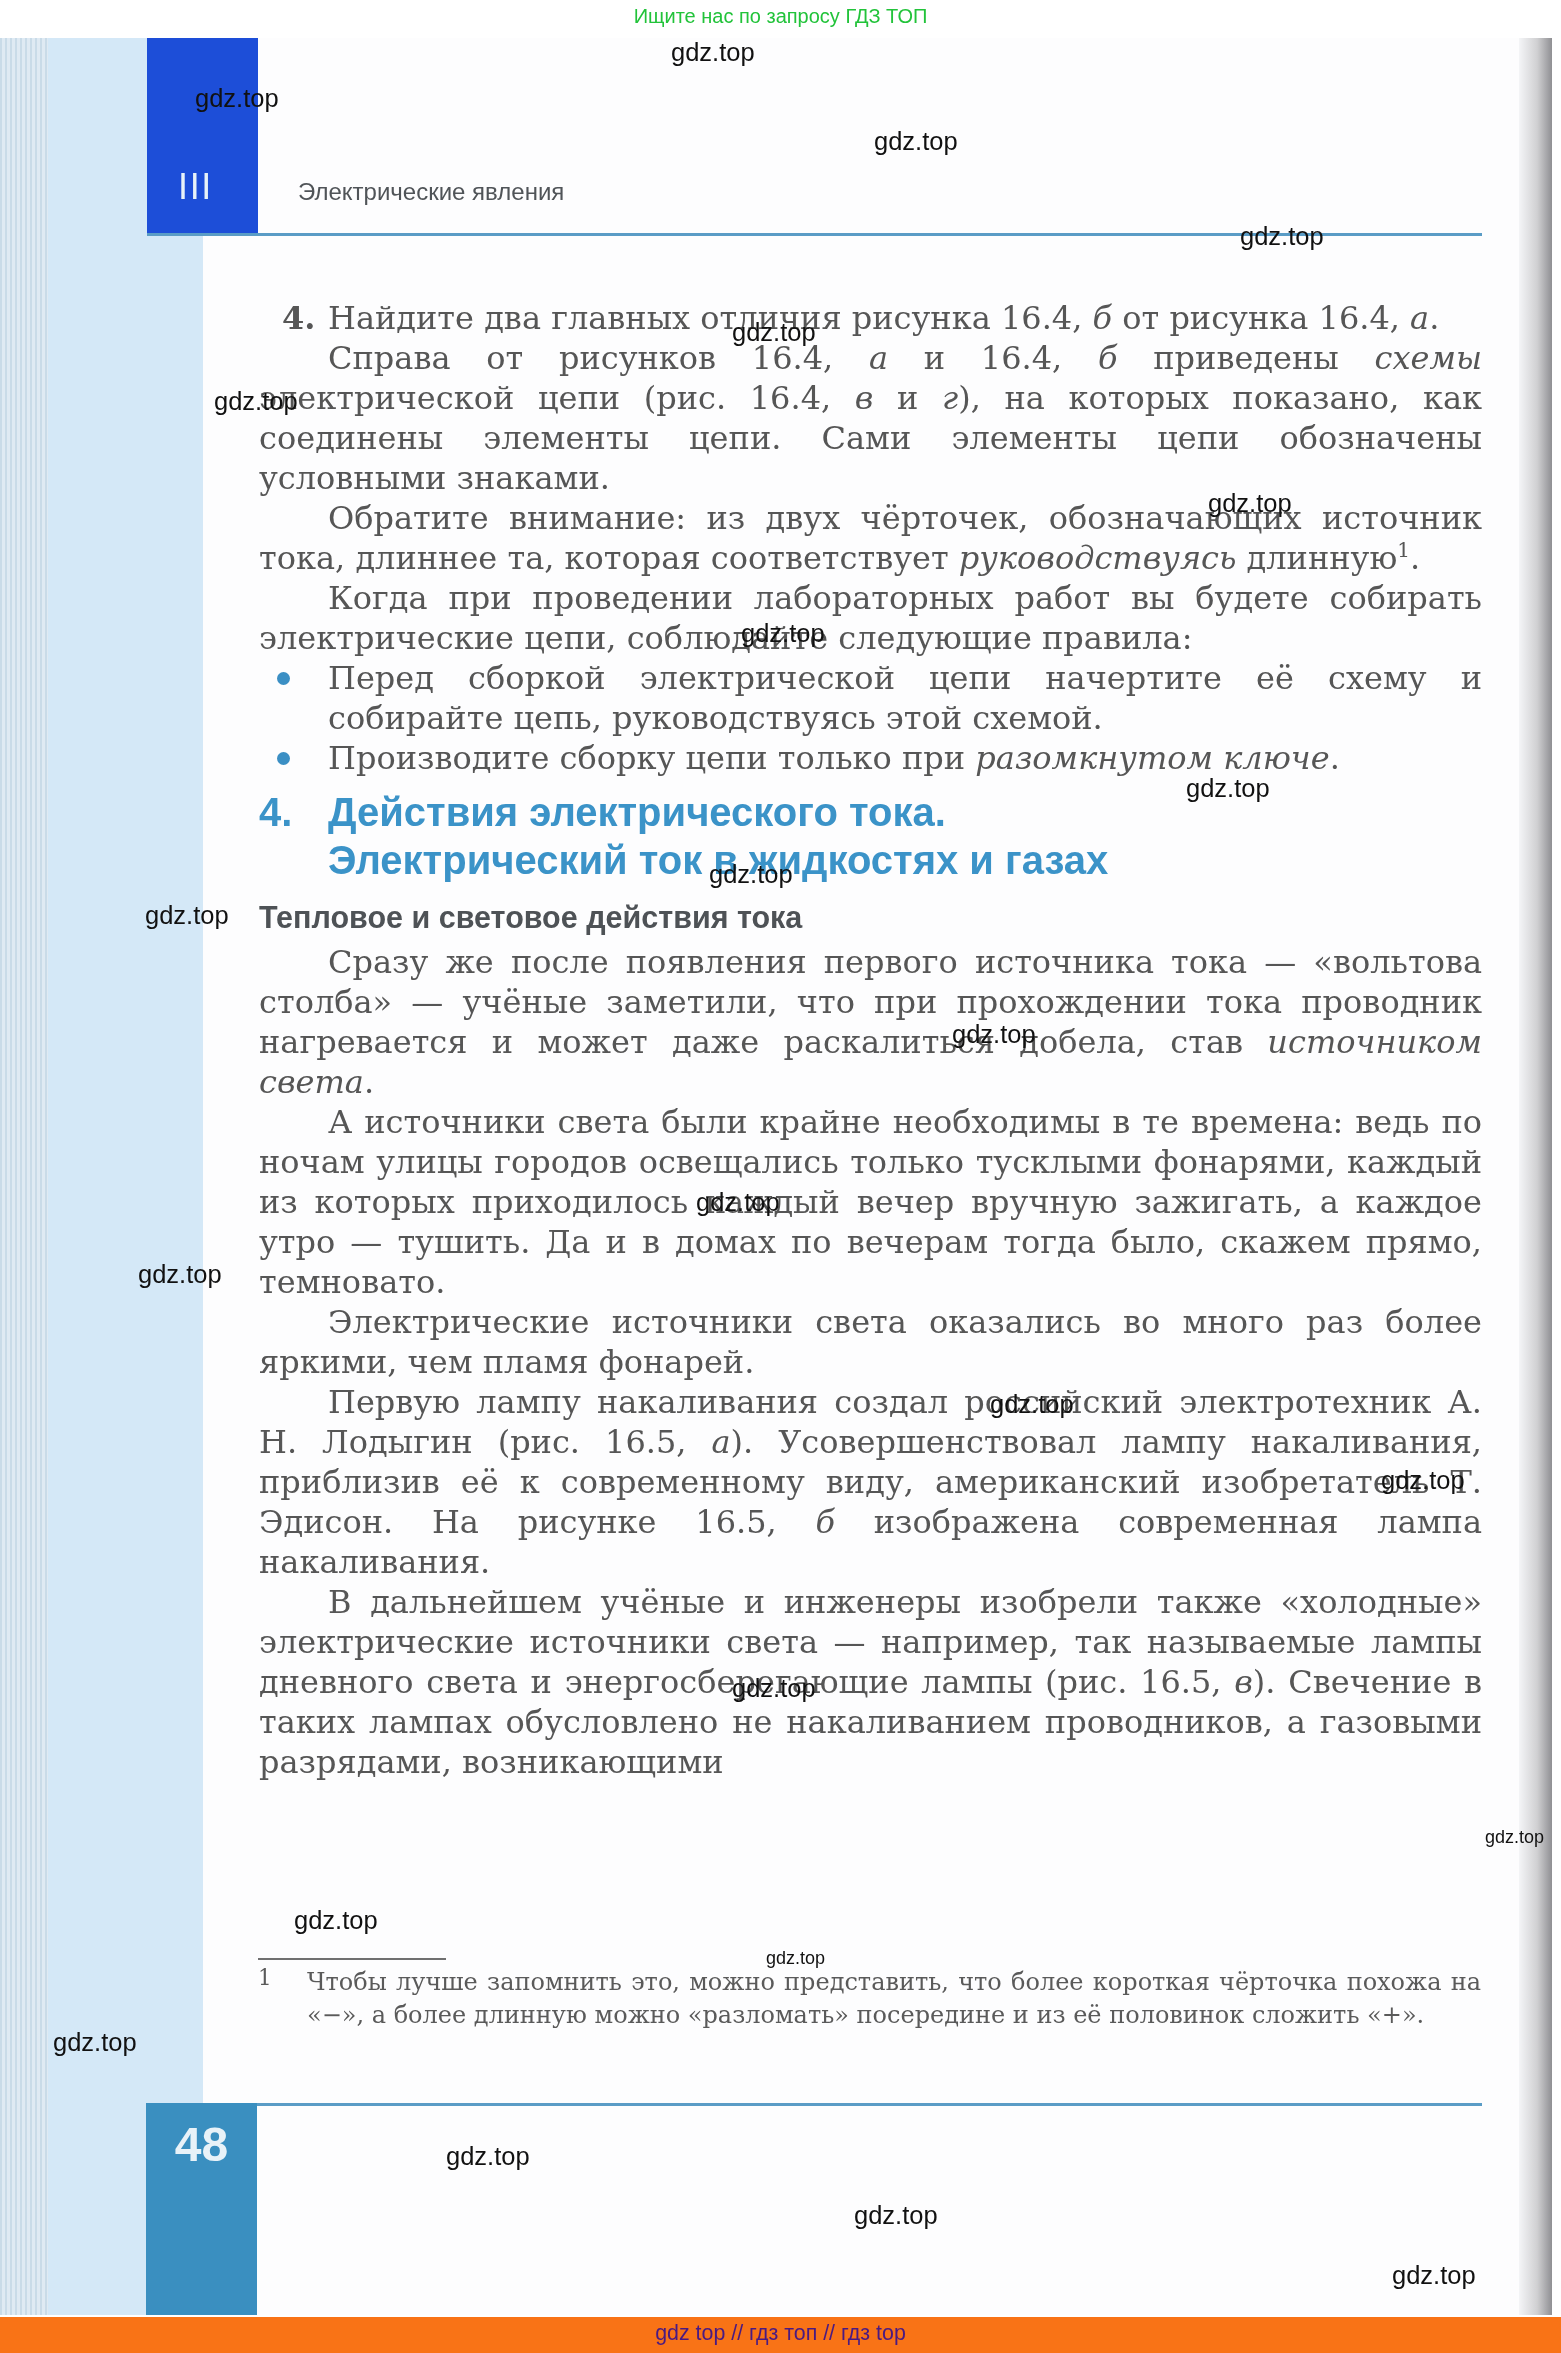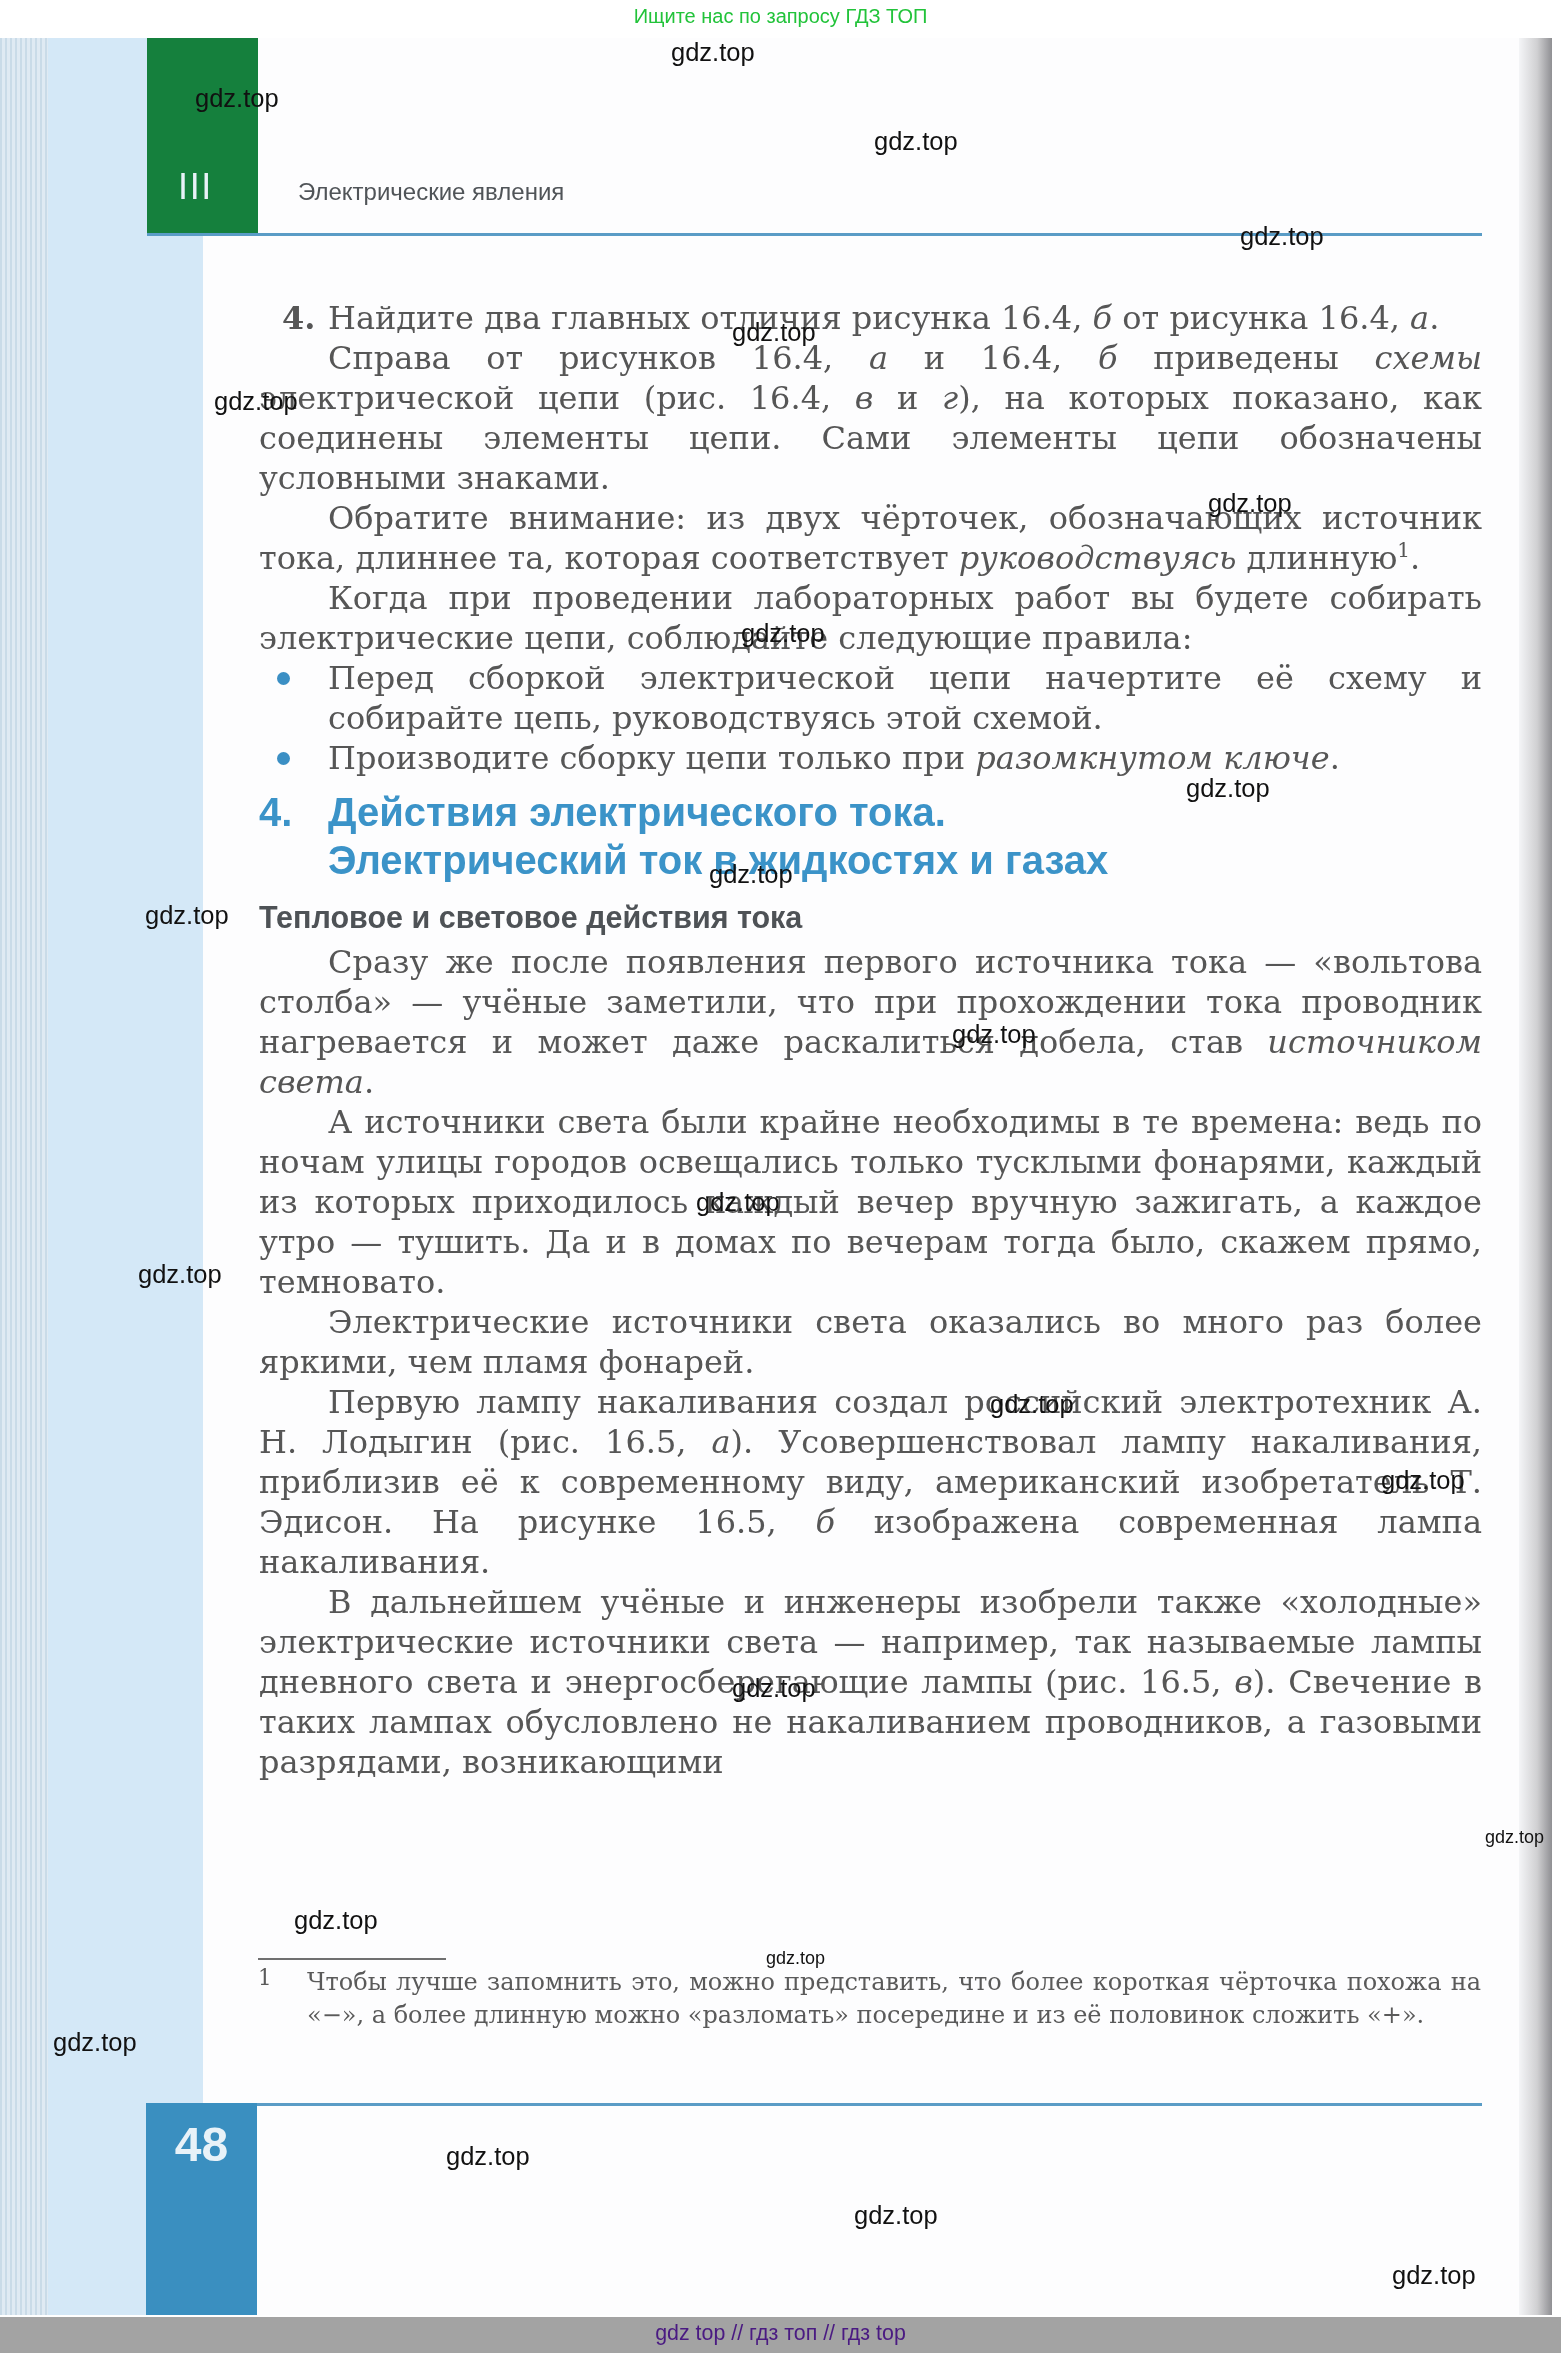--- a/index.html
+++ b/index.html
@@ -2,21 +2,21 @@
 <html style="font-size:13px"><head>
 <meta charset="utf-8">
 <style>
   html, body { margin:0; padding:0; }
   body { width:1561px; height:2354px; position:relative; background:#ffffff; overflow:hidden; font-family:"DejaVu Serif", serif; }
   .top-banner { position:absolute; left:0; top:0; width:1561px; height:36px; text-align:center; font-family:"Liberation Sans", sans-serif; font-size:20px; color:#22c33a; line-height:33px; }
   .page { position:absolute; left:0; top:38px; width:1552px; height:2277px; background:#fdfdfe; }
   .page-edges { position:absolute; left:0; top:0; width:48px; height:100%; background:repeating-linear-gradient(90deg,#c9dbe8 0 2.5px,#dfeaf3 2.5px 5px); }
   .side-strip { position:absolute; left:48px; top:0; width:155px; height:100%; background:#d4e8f7; }
   .gutter { position:absolute; right:0; top:0; width:33px; height:100%; background:linear-gradient(90deg,#f4f5f7 0%,#d0d0d2 55%,#8f8f93 100%); }
-  .chapter-box { position:absolute; left:147px; top:0; width:111px; height:196px; background:#15803d; }
+  .chapter-box { position:absolute; left:147px; top:0; width:111px; height:196px; background:#1d4ed8; }
   .chapter-num { position:absolute; left:0; top:128px; width:97px; text-align:center; font-family:"Liberation Sans", sans-serif; font-size:36px; color:#e8f2f8; letter-spacing:1.6px; }
   .header-title { position:absolute; left:298px; top:140px; font-family:"Liberation Sans", sans-serif; font-size:24px; color:#505458; }
   .header-rule { position:absolute; left:147px; top:195px; width:1335px; height:2.5px; background:#5a9cc6; }
   .body-text { position:absolute; left:259px; top:260px; width:1223px; font-size:32px; line-height:40px; color:#565656; }
   .body-text p { margin:0; text-align:justify; text-align-last:left; }
   .indent { text-indent:69px; }
   .task { padding-left:69px; text-indent:-46px; }
   .task .num { font-weight:bold; display:inline-block; width:46px; text-indent:0; }
   .bullet { position:relative; padding-left:69px; }
   .bullet .dot { position:absolute; left:18px; top:14px; width:13px; height:13px; border-radius:50%; background:#3b8fc4; }
@@ -27,21 +27,21 @@
   .section-head .l2 { padding-left:69px; }
   .sub-head { margin-top:11.5px; margin-bottom:3.3px; font-family:"Liberation Sans", sans-serif; font-weight:bold; font-size:30.5px; line-height:43px; color:#4e5256; }
   .fn-rule { position:absolute; left:258px; top:1920px; width:188px; height:1.6px; background:#707070; }
   .footnote { position:absolute; left:258px; top:1928px; width:1223px; font-size:24px; line-height:33px; color:#5a5a5a; }
   .footnote .fnum { position:absolute; left:0; top:-5px; font-size:21.4px; }
   .footnote .ftext { margin-left:49px; text-align:justify; text-align-last:left; }
   .bottom-rule { position:absolute; left:146px; top:2065px; width:1336px; height:2.5px; background:#5a9cc6; }
   .page-num-box { position:absolute; left:146px; top:2065px; width:111px; height:212px; background:#3a8fc0; }
   .page-num { position:absolute; left:0; top:14px; width:111px; text-align:center; font-family:"Liberation Sans", sans-serif; font-weight:bold; font-size:48px; color:#e8f2f8; }
   .wm { position:absolute; font-family:"Liberation Sans", sans-serif; font-size:25.5px; color:#111; white-space:nowrap; }
-  .bottom-banner { position:absolute; left:0; top:2317px; width:1561px; height:37px; text-align:center; font-family:"Liberation Sans", sans-serif; font-size:21.4px; color:#4a1a82; line-height:33px; background:#a3a3a3; }
+  .bottom-banner { position:absolute; left:0; top:2317px; width:1561px; height:37px; text-align:center; font-family:"Liberation Sans", sans-serif; font-size:21.4px; color:#4a1a82; line-height:33px; background:#f97316; }
 </style>
 </head>
 <body>
 
 <div class="top-banner">Ищите нас по запросу ГДЗ ТОП</div>
 
 <div class="page">
   <div class="page-edges"></div>
   <div class="side-strip"></div>
   <div class="gutter"></div>

